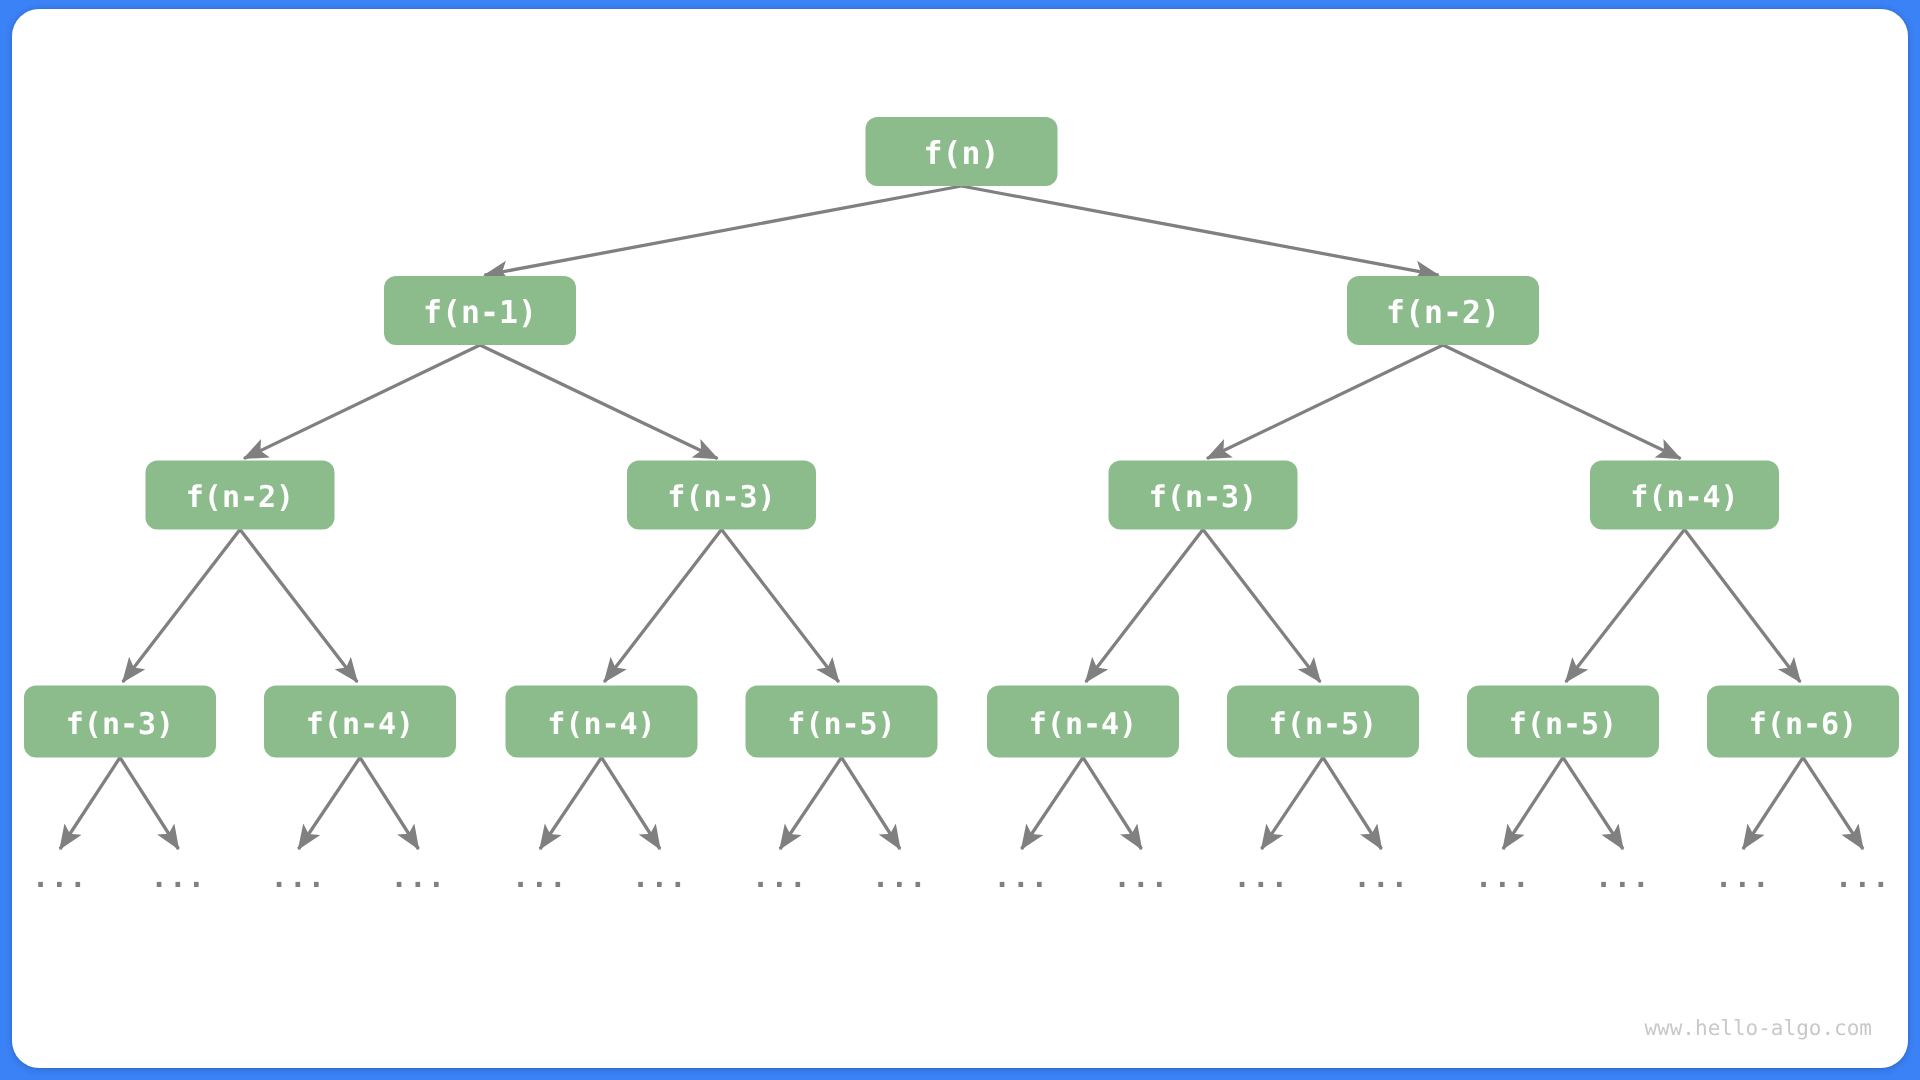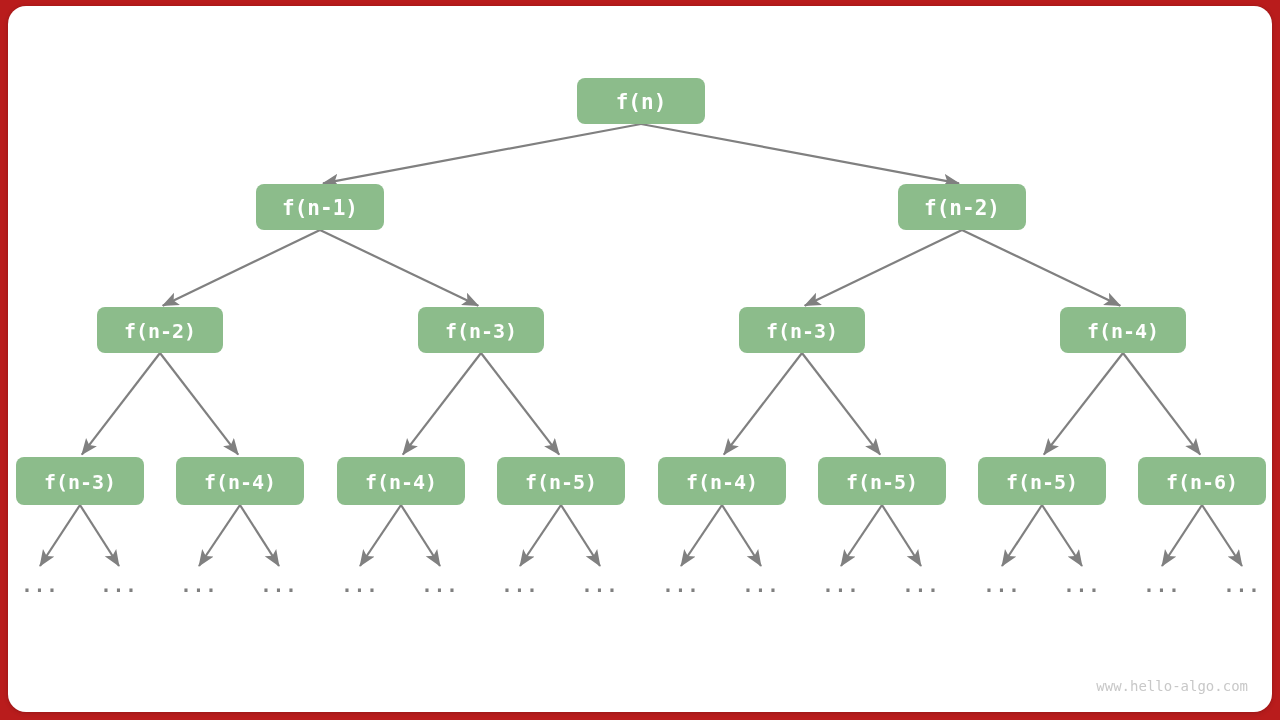--- a/index.html
+++ b/index.html
@@ -8,21 +8,21 @@
     width: 1280px;
     height: 720px;
     background: #ffffff;
     font-family: "DejaVu Sans Mono", monospace;
   }
   #canvas {
     position: relative;
     width: 1280px;
     height: 720px;
     overflow: hidden;
-    background: #b91c1c;
+    background: #3b82f6;
   }
   #card {
     position: absolute;
     left: 8px;
     top: 6px;
     width: 1264px;
     height: 706px;
     background: #ffffff;
     border-radius: 18px;
     box-shadow: 0 1px 5px rgba(0,0,0,0.16), 0 0 2px rgba(0,0,0,0.10);

